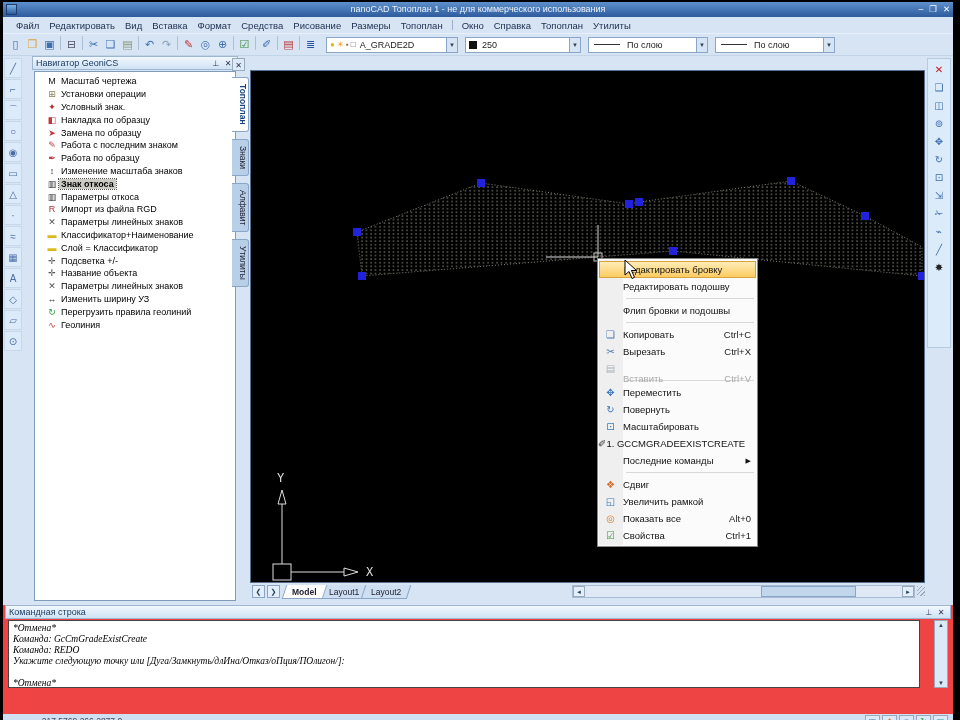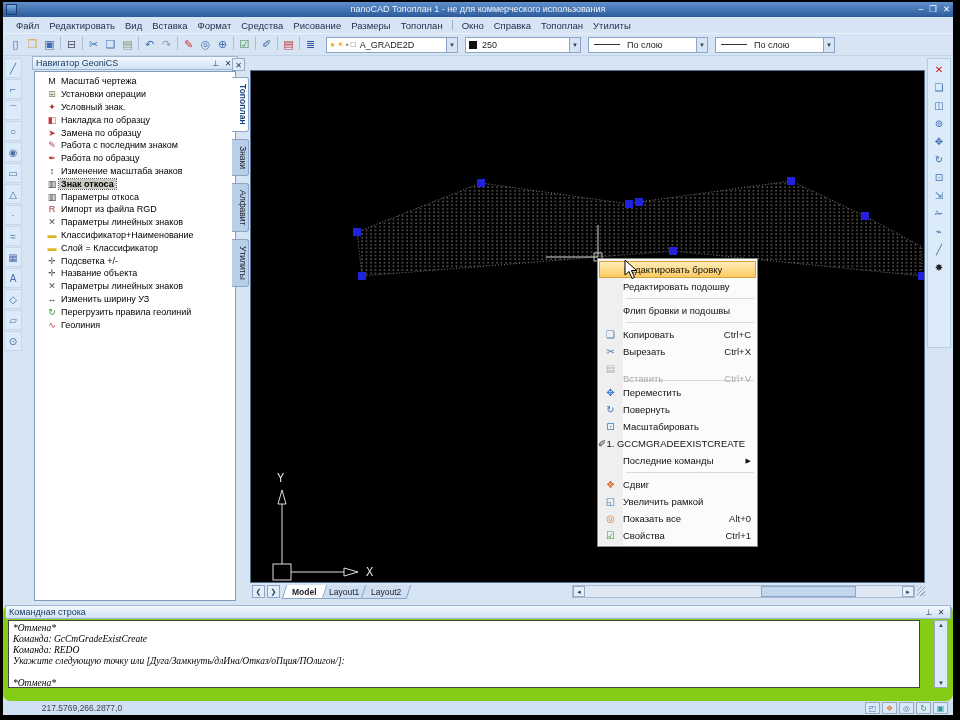--- a/index.html
+++ b/index.html
@@ -70,21 +70,21 @@
   .tnav { width:13px; height:13px; border:1px solid #8aa5c8; background:#e4eefa; color:#245; font-size:7px; text-align:center; line-height:12px; margin-left:2px; }
   .ltab { padding:0 7px; height:14px; line-height:14px; background:#cddff1; border:1px solid #8aa5c8; border-top:none; transform:skewX(-18deg); margin-left:-4px; color:#223; }
   .ltab span { display:inline-block; transform:skewX(18deg); }
   .ltab.active { background:#fff; font-weight:bold; z-index:2; }
   .hscroll { position:absolute; left:322px; right:10px; top:2px; height:13px; background:#dfe9f6; border:1px solid #a7bcd4; }
   .hs-arrow { position:absolute; top:0; width:12px; height:11px; background:#e4eefa; border:1px solid #9ab; font-size:6px; text-align:center; line-height:11px; color:#245; }
   .hs-thumb { position:absolute; left:188px; top:0; width:95px; height:11px; background:#c2d7ec; border:1px solid #8aa5c8; }
   .rgrip { position:absolute; right:0; top:3px; width:8px; height:10px; background:repeating-linear-gradient(135deg,#9ab 0 1px,transparent 1px 3px); }
 
   
-  .cmdpanel { position:relative; height:96px; background:#84cc16;border-radius:7px; }
+  .cmdpanel { position:relative; height:109px; background:#ef4444; }
   .cmd-hist { position:absolute; left:5px; top:15px; width:912px; height:68px; background:#fff; border:1px solid #444; padding:2px 16px 0 4px; font-family:"DejaVu Sans Mono","Liberation Mono",monospace; font-style:italic; font-size:9.5px; color:#000; }
   .cmd-line { height:11px; white-space:pre;font-family:Liberation Serif, serif; }
   .cmd-scroll { position:absolute; right:5px; top:15px; width:14px; height:68px; background:#dce9f8; border:1px solid #9ab; font-size:6px; color:#345; }
   .cmd-scroll .up { position:absolute; top:1px; left:0; right:0; text-align:center; }
   .cmd-scroll .dn { position:absolute; bottom:1px; left:0; right:0; text-align:center; }
   .cmd-input { position:absolute; left:0; bottom:0; width:100%; height:12px; background:#fff; border-top:1px solid #9ab; font-family:"DejaVu Sans Mono","Liberation Mono",monospace; font-size:9.5px; padding-left:4px; color:#000; }
 
   
   .statusbar { height:14px; background:#cfe0f2; display:flex; align-items:center; font-size:8.5px; color:#334; position:relative; }
   .coords { margin-left:4px; width:150px; color:#445;text-align:center; }

